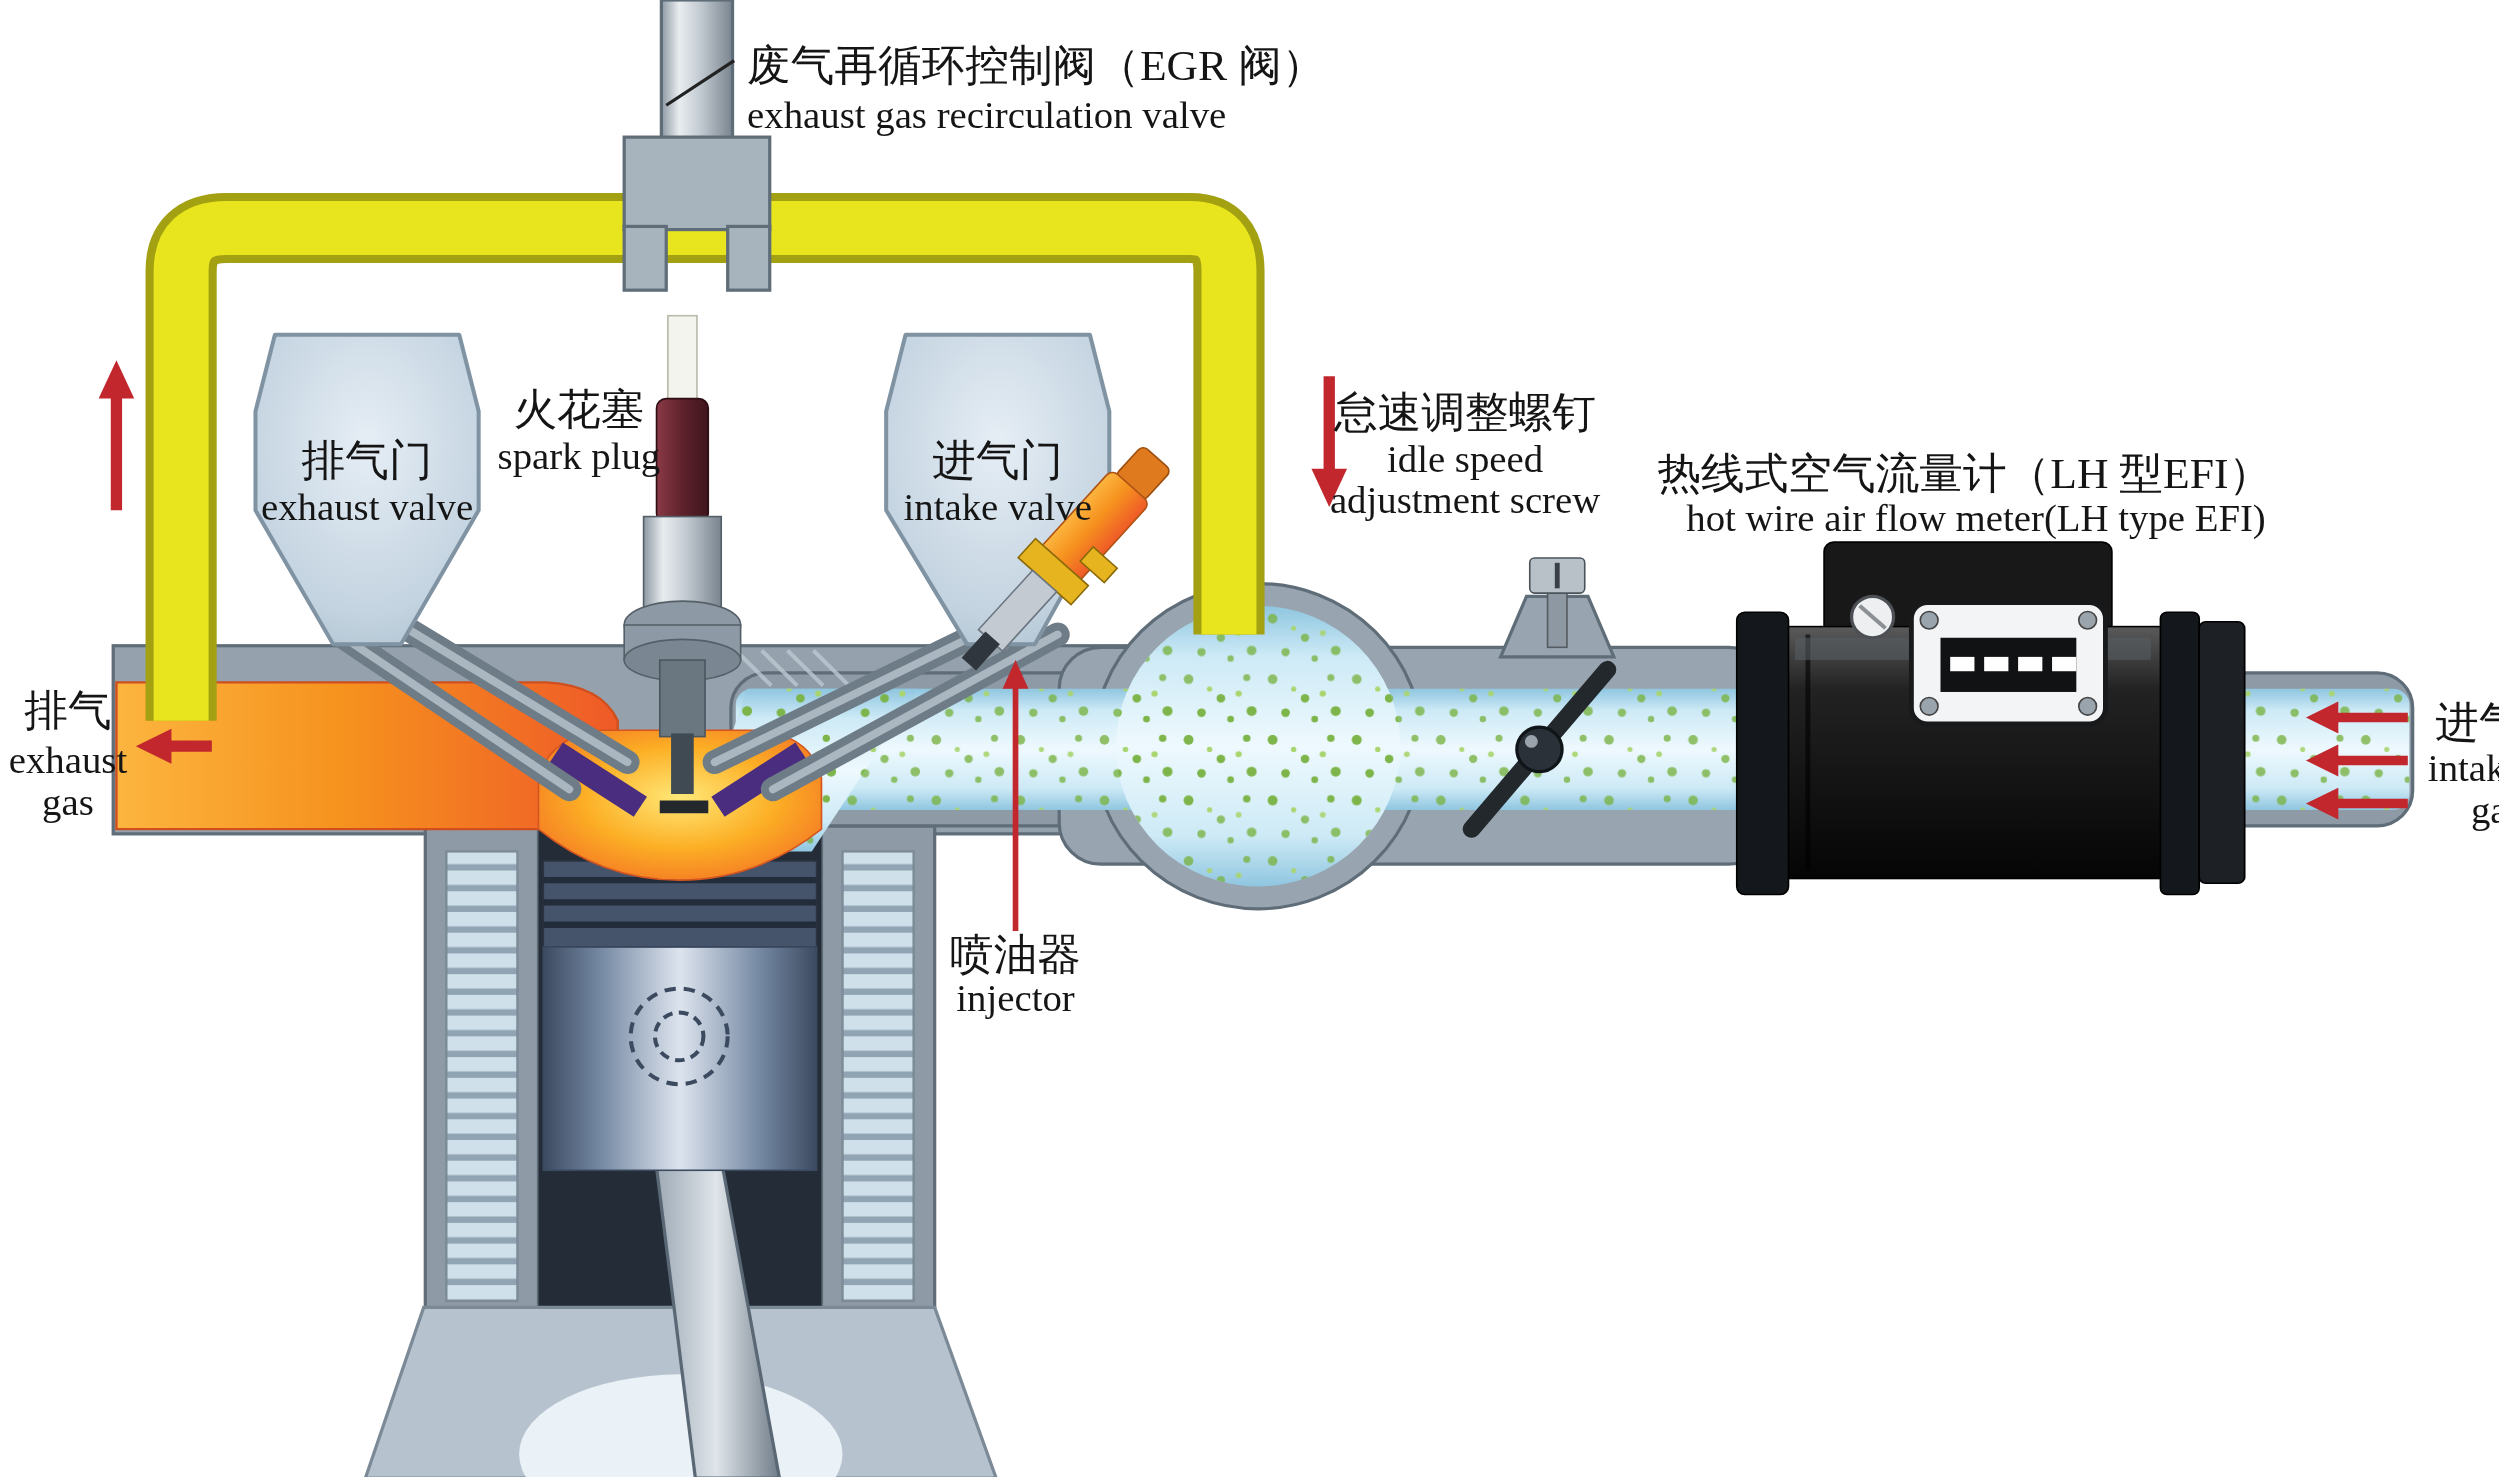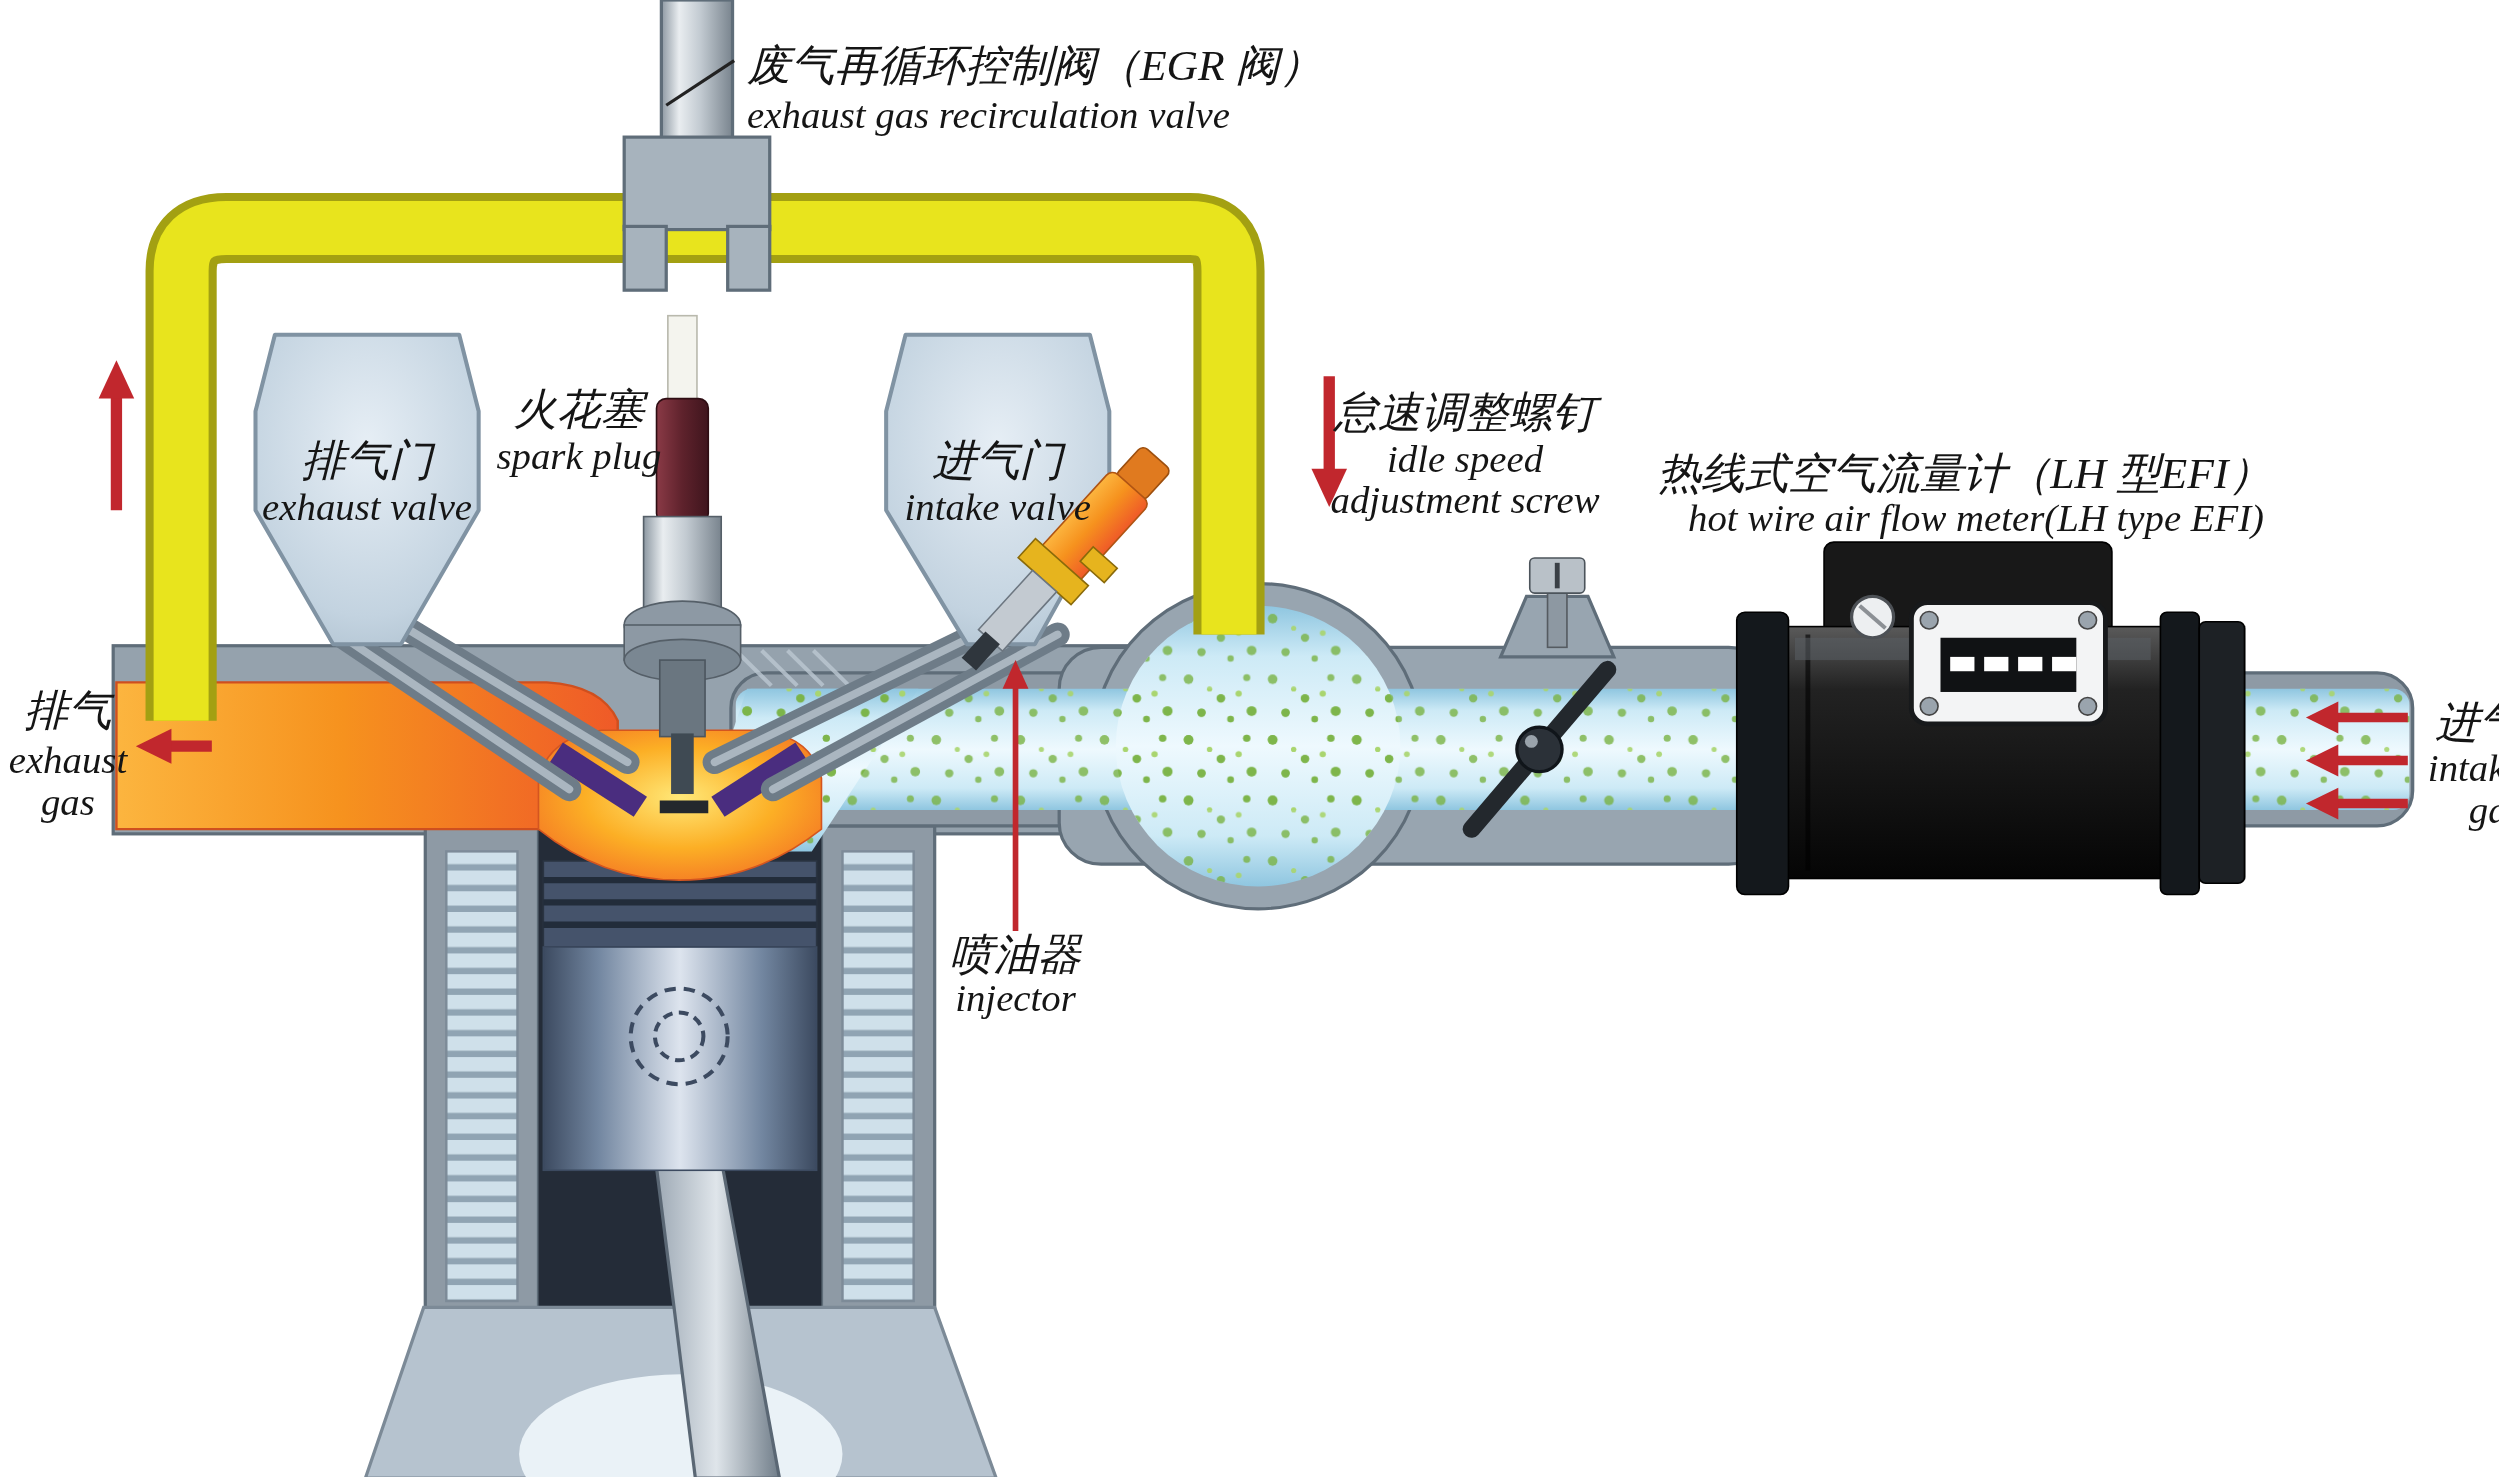--- a/index.html
+++ b/index.html
@@ -1,16 +1,16 @@
 <!DOCTYPE html>
 <html style="font-size:15px"><head>
 <meta charset="utf-8">
 <style>
   html,body{margin:0;padding:0;background:#fff;}
-  .stage{position:relative;width:2500px;height:1478px;background:#fff;overflow:hidden;font-style:italic;}
+  .stage{position:relative;width:2500px;height:1478px;background:#fff;overflow:hidden;}
   .stage svg{display:block;width:100%;height:100%;}
   .lbl{font-family:"Liberation Serif","DejaVu Serif",serif;fill:#151515;}
   .zh{font-size:27px;}
   .en{font-size:24px;}
   .mid{text-anchor:middle;}
   .endA{text-anchor:end;}
 </style>
 </head>
 <body>
 

